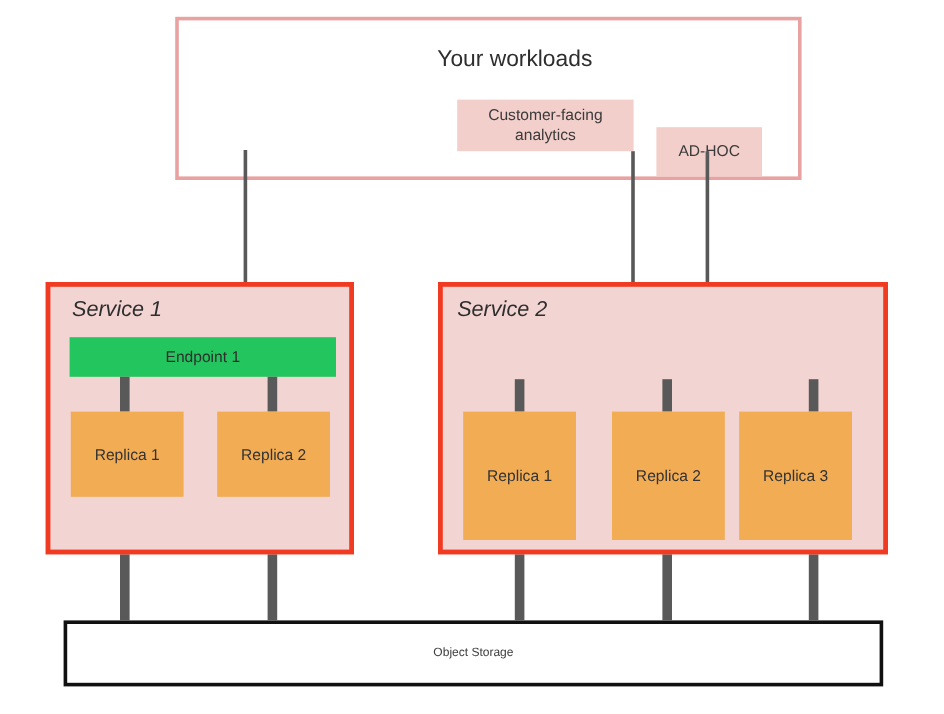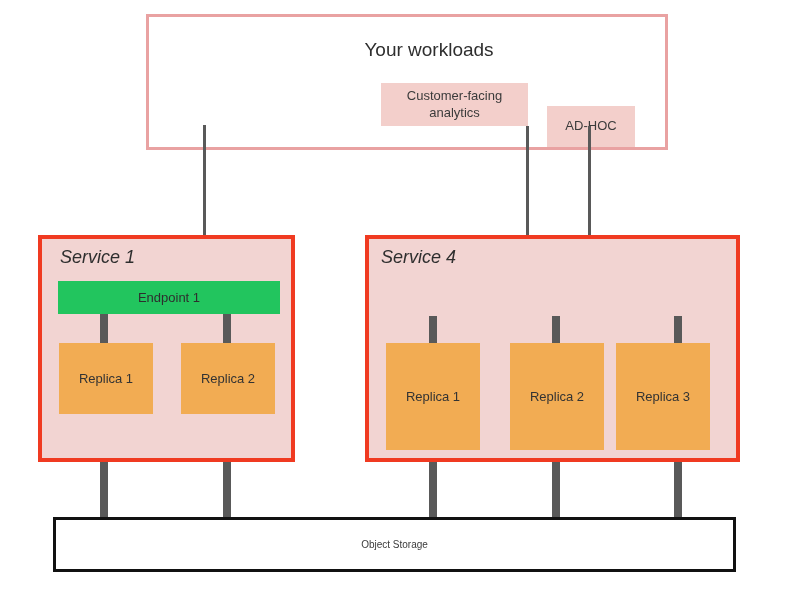--- a/index.html
+++ b/index.html
@@ -103,21 +103,21 @@
     <div class="abs connector" style="left:181px; top:75px; height:29px;"></div>
     <div class="abs replica-box" style="left:17px; top:104px; width:94px; height:71px;">
       <span>Replica 1</span>
     </div>
     <div class="abs replica-box" style="left:139px; top:104px; width:94px; height:71px;">
       <span>Replica 2</span>
     </div>
   </div>
 
   <div class="abs service-box service-2">
-    <div class="abs service-label" style="left:12px; top:8px;">Service 4</div>
+    <div class="abs service-label" style="left:12px; top:8px;">Service 2</div>
     <div class="abs connector" style="left:60px; top:77px; height:27px;"></div>
     <div class="abs connector" style="left:183px; top:77px; height:27px;"></div>
     <div class="abs connector" style="left:305px; top:77px; height:27px;"></div>
     <div class="abs replica-box" style="left:17px; top:104px; width:94px; height:107px;">
       <span>Replica 1</span>
     </div>
     <div class="abs replica-box" style="left:141px; top:104px; width:94px; height:107px;">
       <span>Replica 2</span>
     </div>
     <div class="abs replica-box" style="left:247px; top:104px; width:94px; height:107px;">

